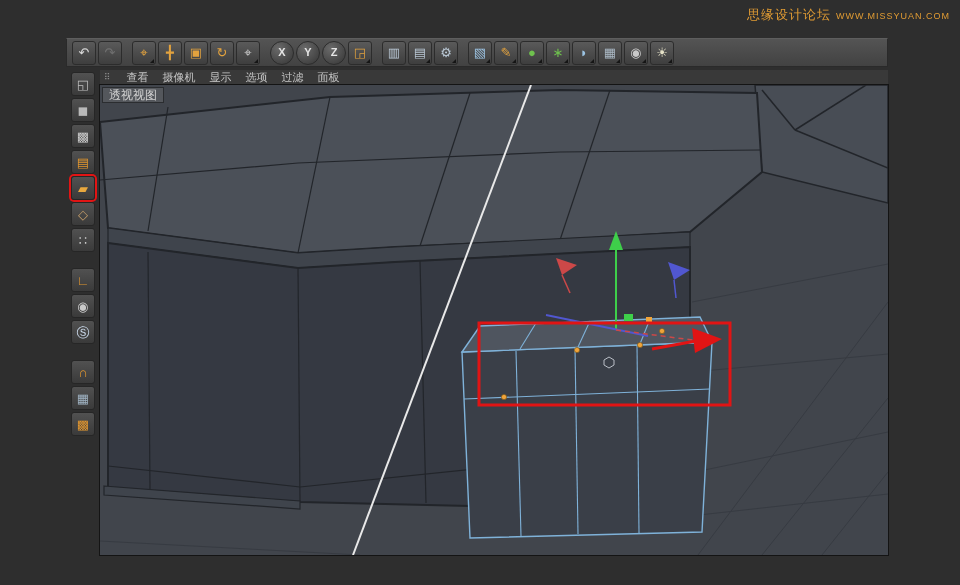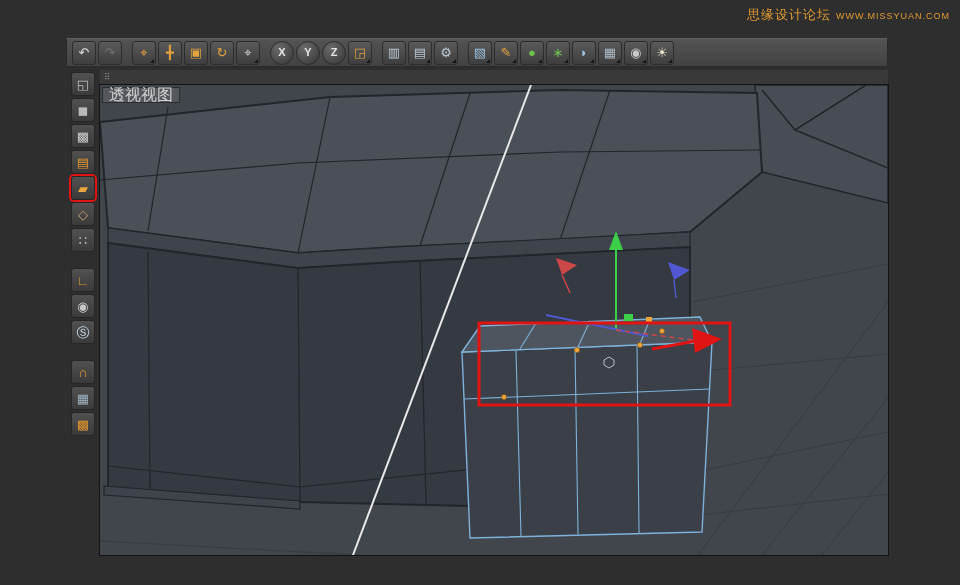--- a/index.html
+++ b/index.html
@@ -52,21 +52,21 @@
     display:flex;align-items:center;justify-content:center;cursor:pointer;
   }
   .sb-btn .glyph{font-size:13px;line-height:1;}
   .sb-btn.gap{margin-top:14px;}
   .sb-btn.hl{box-shadow:0 0 0 2px var(--annotation-red);}
   
   .viewport{position:absolute;left:100px;top:85px;width:788px;height:470px;outline:1px solid #141414;}
   .viewport svg{display:block;}
   .vp-tab{
     position:absolute;left:2px;top:2px;background:#54575c;border:1px solid #2b2d30;
-    color:#d2d2d2;font-size:16px;padding:1px 6px;line-height:12px;cursor:pointer;
+    color:#d2d2d2;font-size:12px;padding:1px 6px;line-height:12px;cursor:pointer;
   }
   
   .vp-bg{fill:var(--viewport-bg);}
   .grid{stroke:var(--grid-line);stroke-width:1;fill:none;}
   .wire{stroke:var(--wire-dark);fill:none;}
   .roof{fill:var(--roof-fill);}
   .roof2{fill:var(--roof-fill-right);}
   .bevel{fill:var(--bevel-fill);}
   .face{fill:var(--face-fill);}
   .white-line{stroke:var(--divider-white);stroke-width:2;fill:none;}
@@ -170,20 +170,28 @@
       </button>
       <button class="tb-btn">
         <span class="glyph" style="color: rgb(230, 226, 200);">☀</span>
         <span class="dd"></span>
       </button>
     </div>
 </div>
 
 <div class="menubar">
   <span class="menu-grip">⠿</span>
+  <span style="display:flex;gap:14px;">
+      <span class="menu-item">查看</span>
+      <span class="menu-item">摄像机</span>
+      <span class="menu-item">显示</span>
+      <span class="menu-item">选项</span>
+      <span class="menu-item">过滤</span>
+      <span class="menu-item">面板</span>
+    </span>
 </div>
 
 <div class="sidebar">
     <button class="sb-btn">
       <span class="glyph" style="color: rgb(191, 191, 191);">◱</span>
     </button>
     <button class="sb-btn">
       <span class="glyph" style="color: rgb(185, 185, 185);">◼</span>
     </button>
     <button class="sb-btn">

